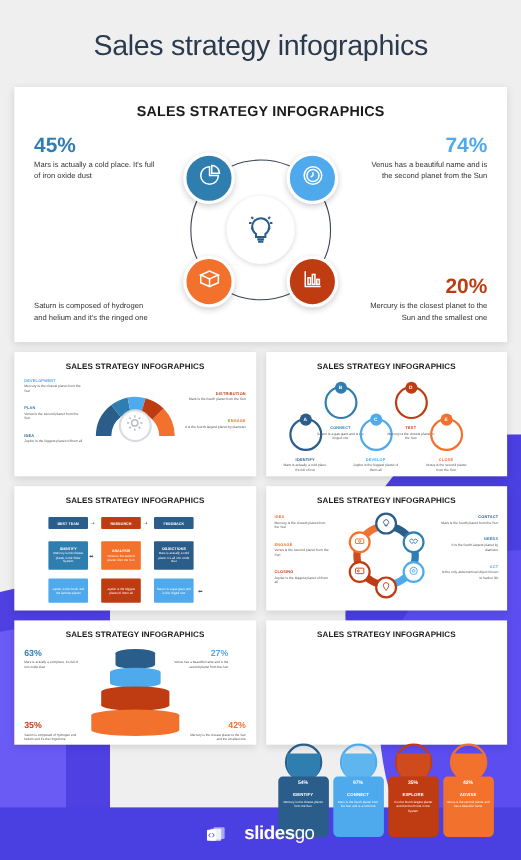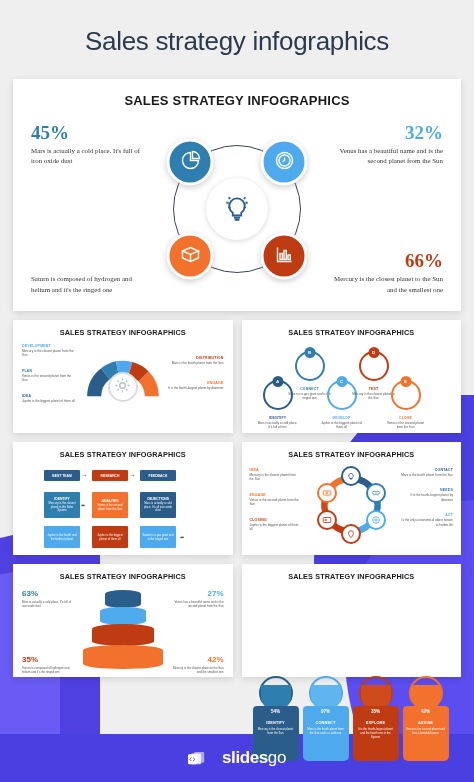--- a/index.html
+++ b/index.html
@@ -39,21 +39,21 @@
   .header .sub { margin-top:7px; font-size:9.5px; letter-spacing:.55px; color:#4a5a70; line-height:1.65; }
 
   
   .slide { background:#fff; box-shadow:0 2px 7px rgba(0,0,0,.13); position:relative; z-index:2; }
   .slide-title { font-weight:bold; color:#1a1a1a; text-align:center; }
 
   
   .hero { margin:10px 13px 0; height:232px; padding:14px 12px; }
   .hero .slide-title { font-size:13px; letter-spacing:.2px; margin-bottom:8px; }
   .hero-body { display:flex; height:186px; align-items:center; }
-  .hero-col { width:116px; display:flex; flex-direction:column; justify-content:space-between; height:172px;font-family:Liberation Serif, serif; }
+  .hero-col { width:116px; display:flex; flex-direction:column; justify-content:space-between; height:172px; }
   .hero-col.left { text-align:left; padding-left:6px; }
   .hero-col.right { text-align:right; padding-right:6px; }
   .stat .pct { font-size:19px; font-weight:bold; line-height:1; }
   .stat .desc { font-size:6.9px; color:#333; line-height:1.5; margin-top:4px; }
   .hero-center { flex:1; position:relative; height:180px; }
 
   .ring {
     position:absolute; left:50%; top:50%; transform:translate(-50%,-50%);
     width:128px; height:128px; border:1.4px solid #3b4552; border-radius:50%;
   }
@@ -223,25 +223,25 @@
             <path d="M9 16a5.5 5.5 0 1 1 6 0v2H9z"></path>
               <path d="M9.8 19.5h4.4M10.3 21h3.4"></path>
             <path d="M4.5 9h1.6M17.9 9h1.6M6 5.2l1.2 1.1M18 5.2l-1.2 1.1M6 12.9l1.2-1.1M18 12.9l-1.2-1.1"></path>
           </svg>
         </span>
       </div>
     </div>
 
     <div class="hero-col right">
       <div class="stat">
-        <div class="pct" style="color:#4eaaec">32%</div>
+        <div class="pct" style="color:#4eaaec">74%</div>
         <div class="desc">Venus has a beautiful name and is the second planet from the Sun</div>
       </div>
       <div class="stat">
-        <div class="pct" style="color:#bf3c13">66%</div>
+        <div class="pct" style="color:#bf3c13">20%</div>
         <div class="desc">Mercury is the closest planet to the Sun and the smallest one</div>
       </div>
     </div>
   </div>
 </div>
 
 <div class="grid">
 
   <div class="slide mini">
     <div class="slide-title">SALES STRATEGY INFOGRAPHICS</div>
@@ -480,21 +480,21 @@
   </div>
 
   <div class="slide mini">
     <div class="slide-title">SALES STRATEGY INFOGRAPHICS</div>
     <div class="mini-body">
 
       <div class="s5-stat" style="left:2px; top:4px;">
         <div class="p" style="color:#2f7eb0">63%</div>
         <div class="d">Mars is actually a cold place. It's full of iron oxide dust</div>
       </div>
-      <div class="s5-stat" style="right:2px; top:4px; text-align:right;">
+      <div class="s5-stat" style="right:18px; top:4px; text-align:right;">
         <div class="p" style="color:#4eaaec">27%</div>
         <div class="d">Venus has a beautiful name and is the second planet from the Sun</div>
       </div>
       <div class="s5-stat" style="left:2px; bottom:4px;">
         <div class="p" style="color:#bf3c13">35%</div>
         <div class="d">Saturn is composed of hydrogen and helium and it's the ringed one</div>
       </div>
       <div class="s5-stat" style="right:2px; bottom:4px; text-align:right;">
         <div class="p" style="color:#f2712c">42%</div>
         <div class="d">Mercury is the closest planet to the Sun and the smallest one</div>

